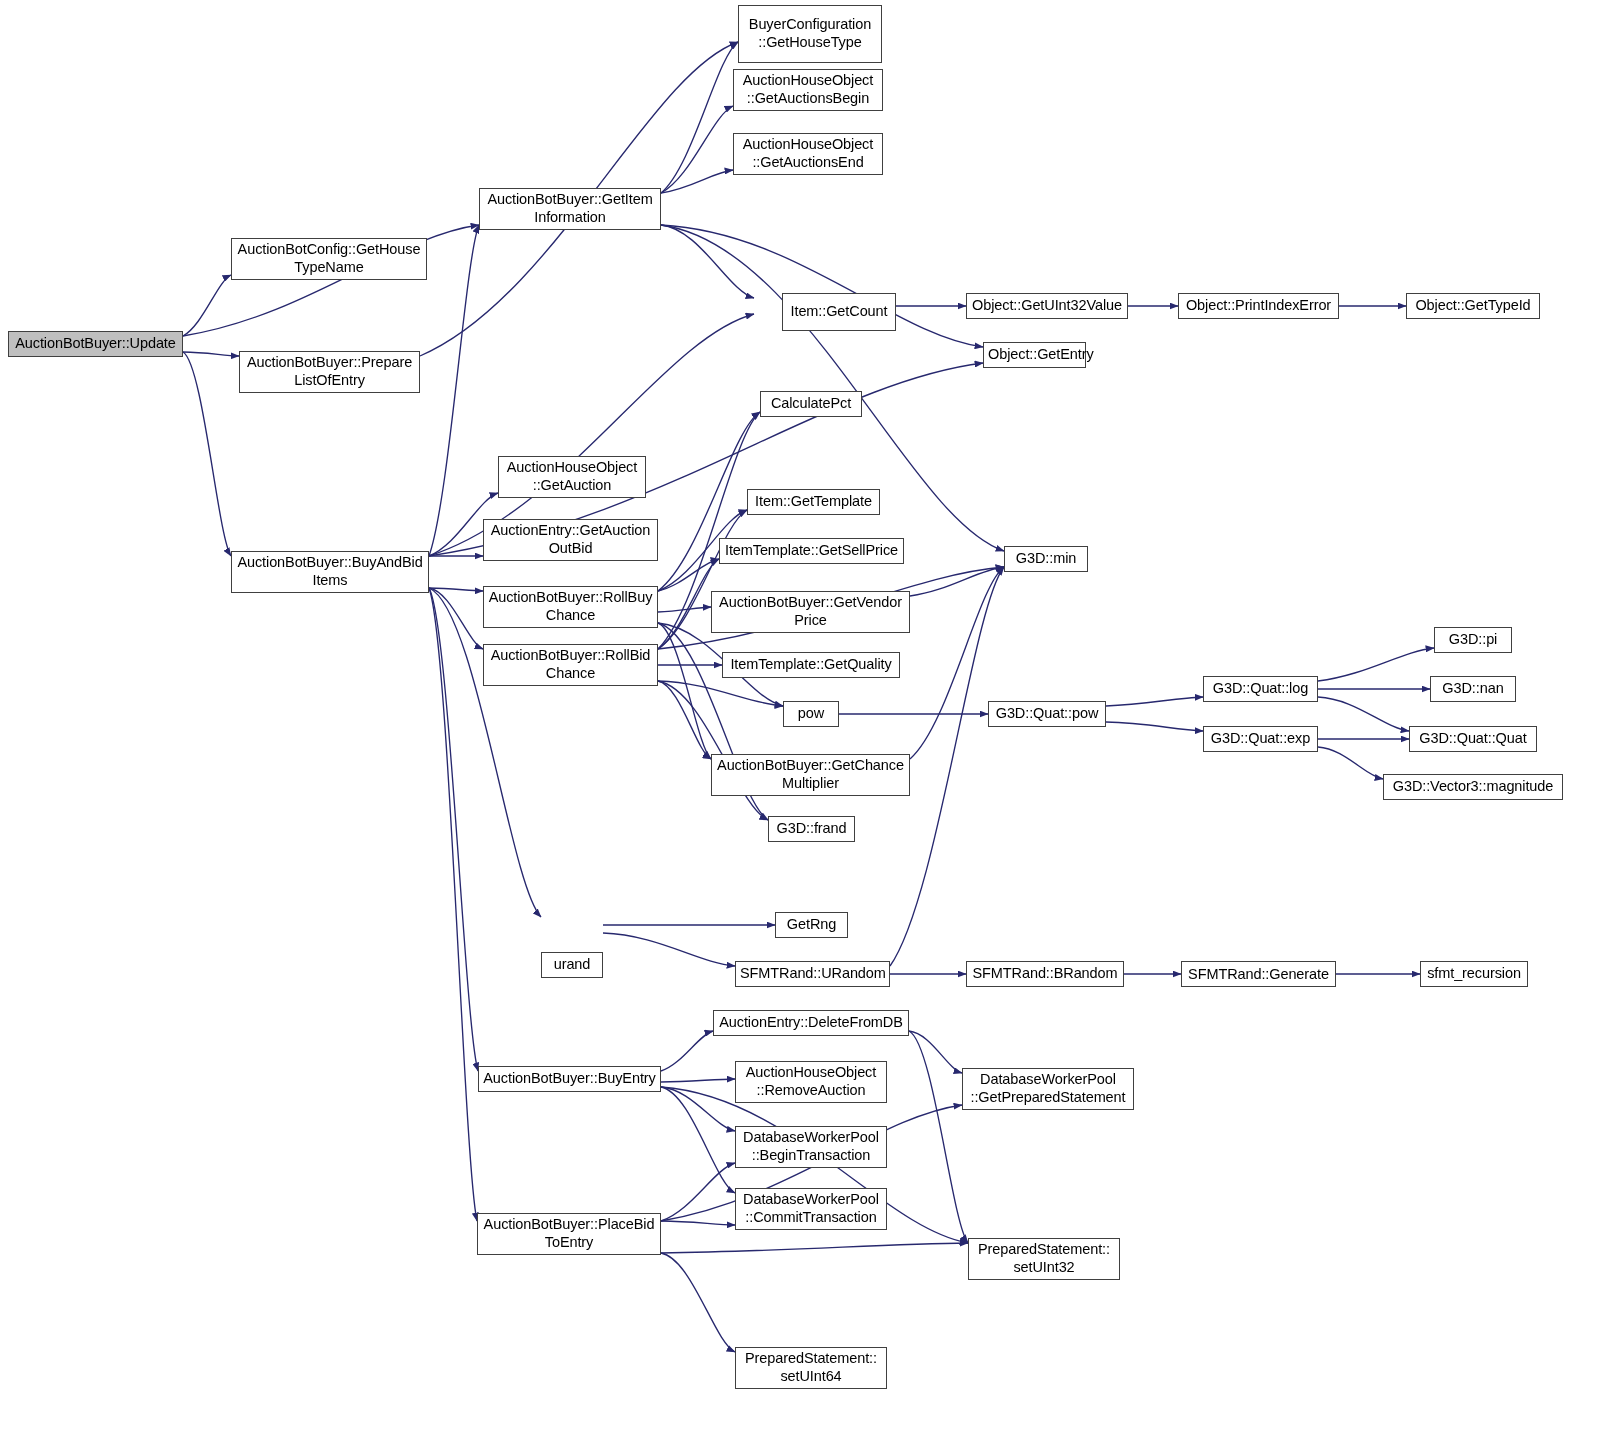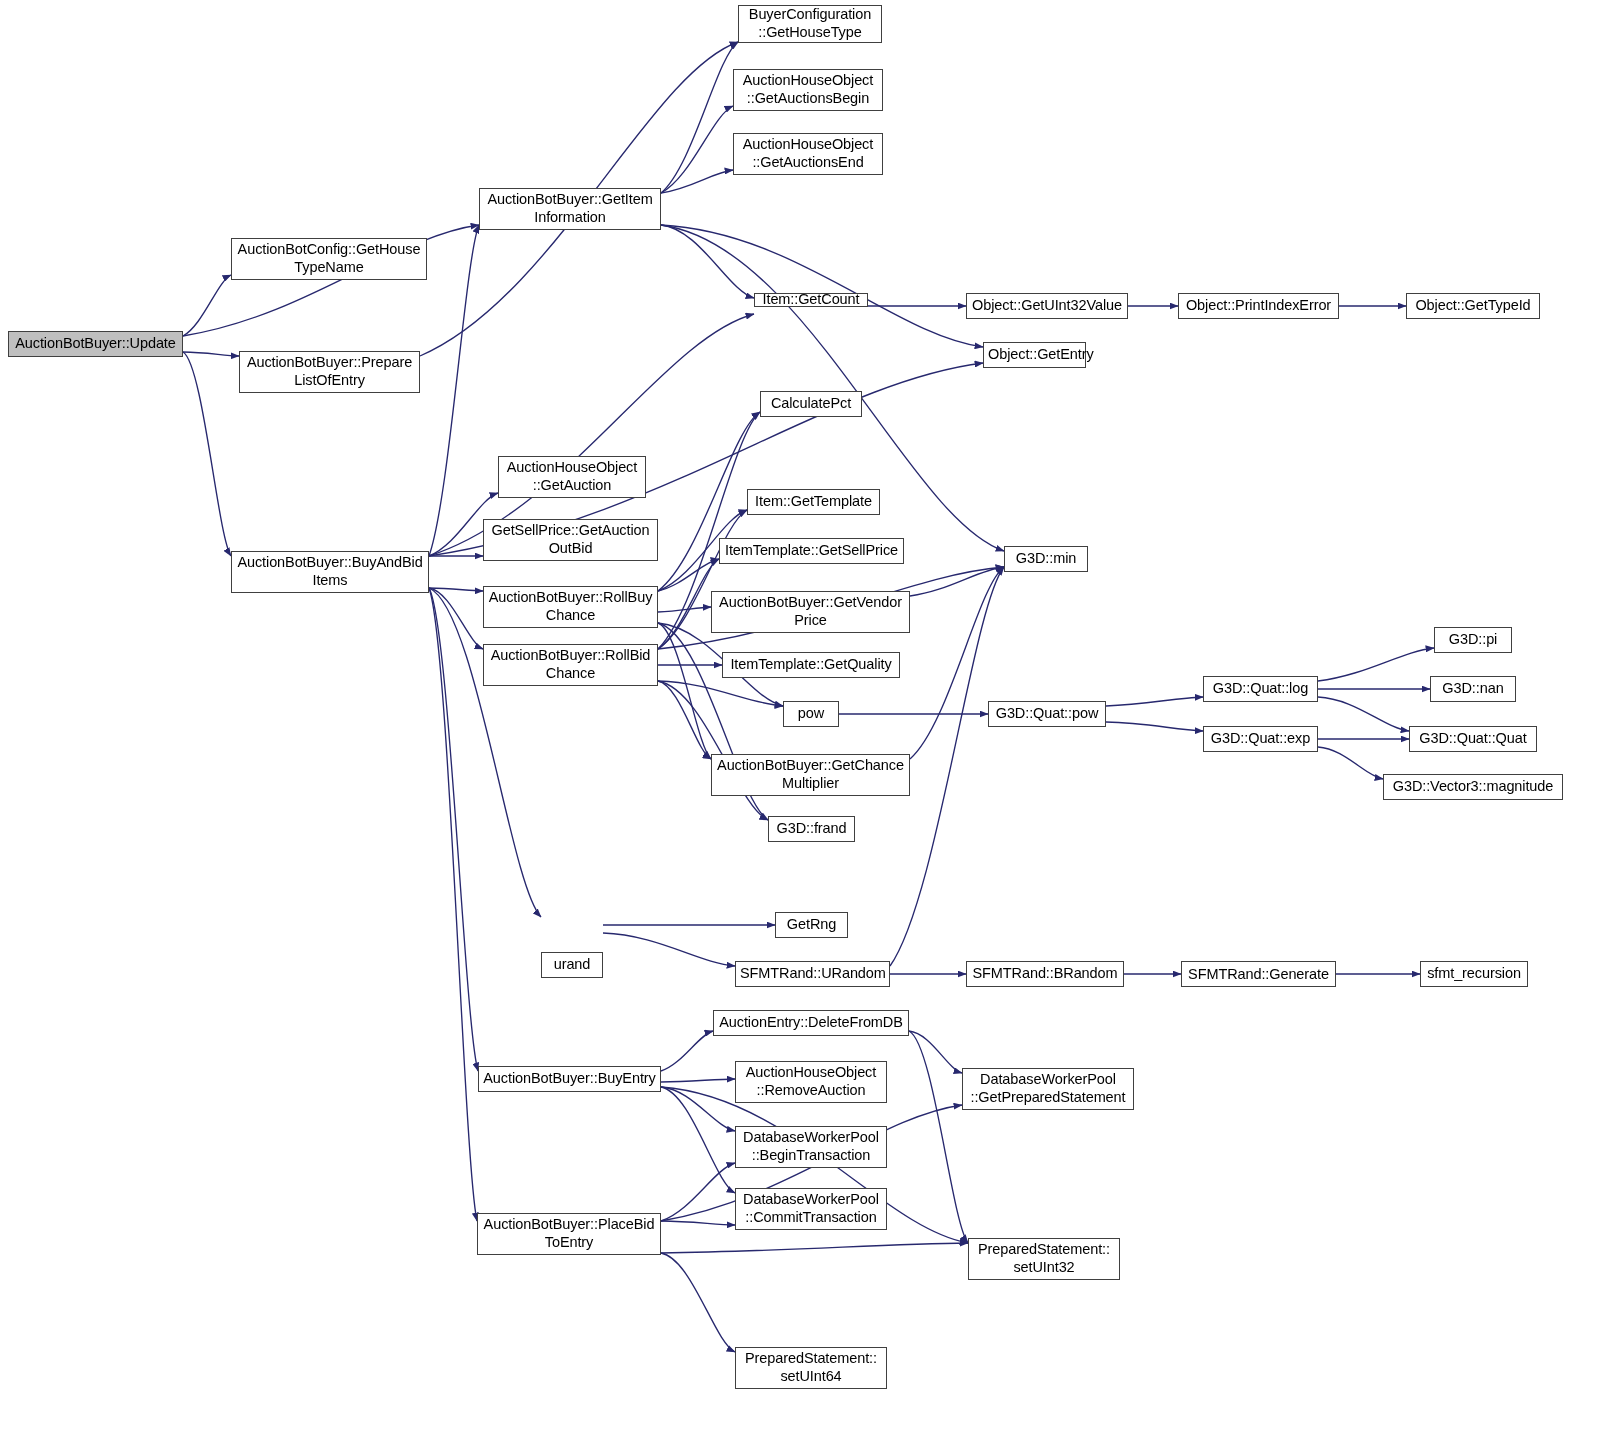--- a/index.html
+++ b/index.html
@@ -106,35 +106,35 @@
   <div id="node-layer">
       <div class="node root" style="left: 8px; top: 331px; width: 175px; height: 26px;"><span class="lbl">AuctionBotBuyer::Update</span></div>
       <div class="node" style="left: 231px; top: 238px; width: 196px; height: 42px;"><span class="lbl">AuctionBotConfig::GetHouse
 TypeName</span></div>
       <div class="node" style="left: 239px; top: 351px; width: 181px; height: 42px;"><span class="lbl">AuctionBotBuyer::Prepare
 ListOfEntry</span></div>
       <div class="node" style="left: 231px; top: 551px; width: 198px; height: 42px;"><span class="lbl">AuctionBotBuyer::BuyAndBid
 Items</span></div>
       <div class="node" style="left: 479px; top: 188px; width: 182px; height: 42px;"><span class="lbl">AuctionBotBuyer::GetItem
 Information</span></div>
-      <div class="node" style="left: 738px; top: 5px; width: 144px; height: 38px;"><span class="lbl">BuyerConfiguration
+      <div class="node" style="left: 738px; top: 5px; width: 144px; height: 58px;"><span class="lbl">BuyerConfiguration
 ::GetHouseType</span></div>
       <div class="node" style="left: 733px; top: 69px; width: 150px; height: 42px;"><span class="lbl">AuctionHouseObject
 ::GetAuctionsBegin</span></div>
       <div class="node" style="left: 733px; top: 133px; width: 150px; height: 42px;"><span class="lbl">AuctionHouseObject
 ::GetAuctionsEnd</span></div>
-      <div class="node" style="left: 754px; top: 293px; width: 114px; height: 14px;"><span class="lbl">Item::GetCount</span></div>
+      <div class="node" style="left: 782px; top: 293px; width: 114px; height: 38px;"><span class="lbl">Item::GetCount</span></div>
       <div class="node" style="left: 966px; top: 293px; width: 162px; height: 26px;"><span class="lbl">Object::GetUInt32Value</span></div>
       <div class="node" style="left: 1178px; top: 293px; width: 161px; height: 26px;"><span class="lbl">Object::PrintIndexError</span></div>
       <div class="node" style="left: 1406px; top: 293px; width: 134px; height: 26px;"><span class="lbl">Object::GetTypeId</span></div>
       <div class="node" style="left: 983px; top: 342px; width: 103px; height: 26px;"><span class="lbl">Object::GetEntry</span></div>
       <div class="node" style="left: 760px; top: 391px; width: 102px; height: 26px;"><span class="lbl">CalculatePct</span></div>
       <div class="node" style="left: 498px; top: 456px; width: 148px; height: 42px;"><span class="lbl">AuctionHouseObject
 ::GetAuction</span></div>
-      <div class="node" style="left: 483px; top: 519px; width: 175px; height: 42px;"><span class="lbl">GetSellPrice::GetAuction
+      <div class="node" style="left: 483px; top: 519px; width: 175px; height: 42px;"><span class="lbl">AuctionEntry::GetAuction
 OutBid</span></div>
       <div class="node" style="left: 483px; top: 586px; width: 175px; height: 42px;"><span class="lbl">AuctionBotBuyer::RollBuy
 Chance</span></div>
       <div class="node" style="left: 483px; top: 644px; width: 175px; height: 42px;"><span class="lbl">AuctionBotBuyer::RollBid
 Chance</span></div>
       <div class="node" style="left: 747px; top: 489px; width: 133px; height: 26px;"><span class="lbl">Item::GetTemplate</span></div>
       <div class="node" style="left: 719px; top: 538px; width: 185px; height: 26px;"><span class="lbl">ItemTemplate::GetSellPrice</span></div>
       <div class="node" style="left: 711px; top: 591px; width: 199px; height: 42px;"><span class="lbl">AuctionBotBuyer::GetVendor
 Price</span></div>
       <div class="node" style="left: 722px; top: 652px; width: 178px; height: 26px;"><span class="lbl">ItemTemplate::GetQuality</span></div>

